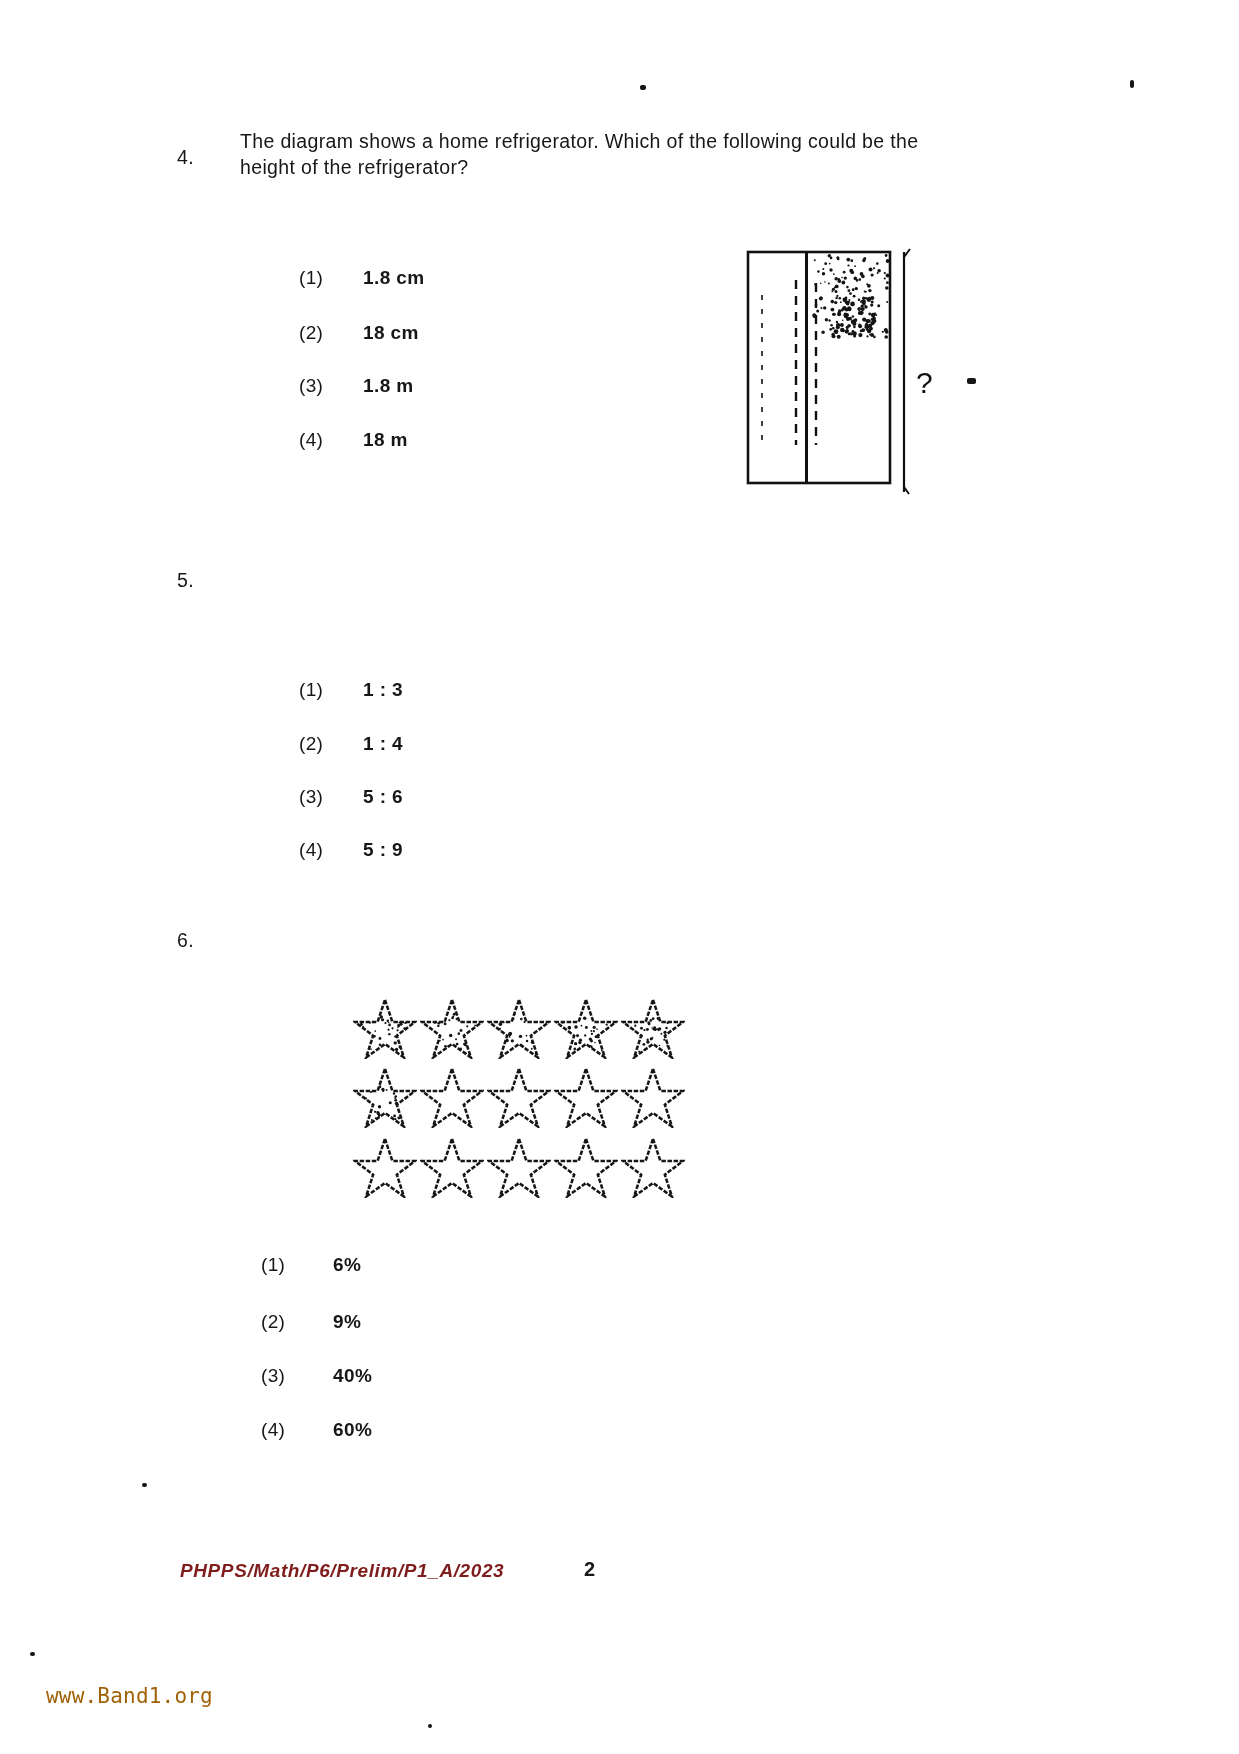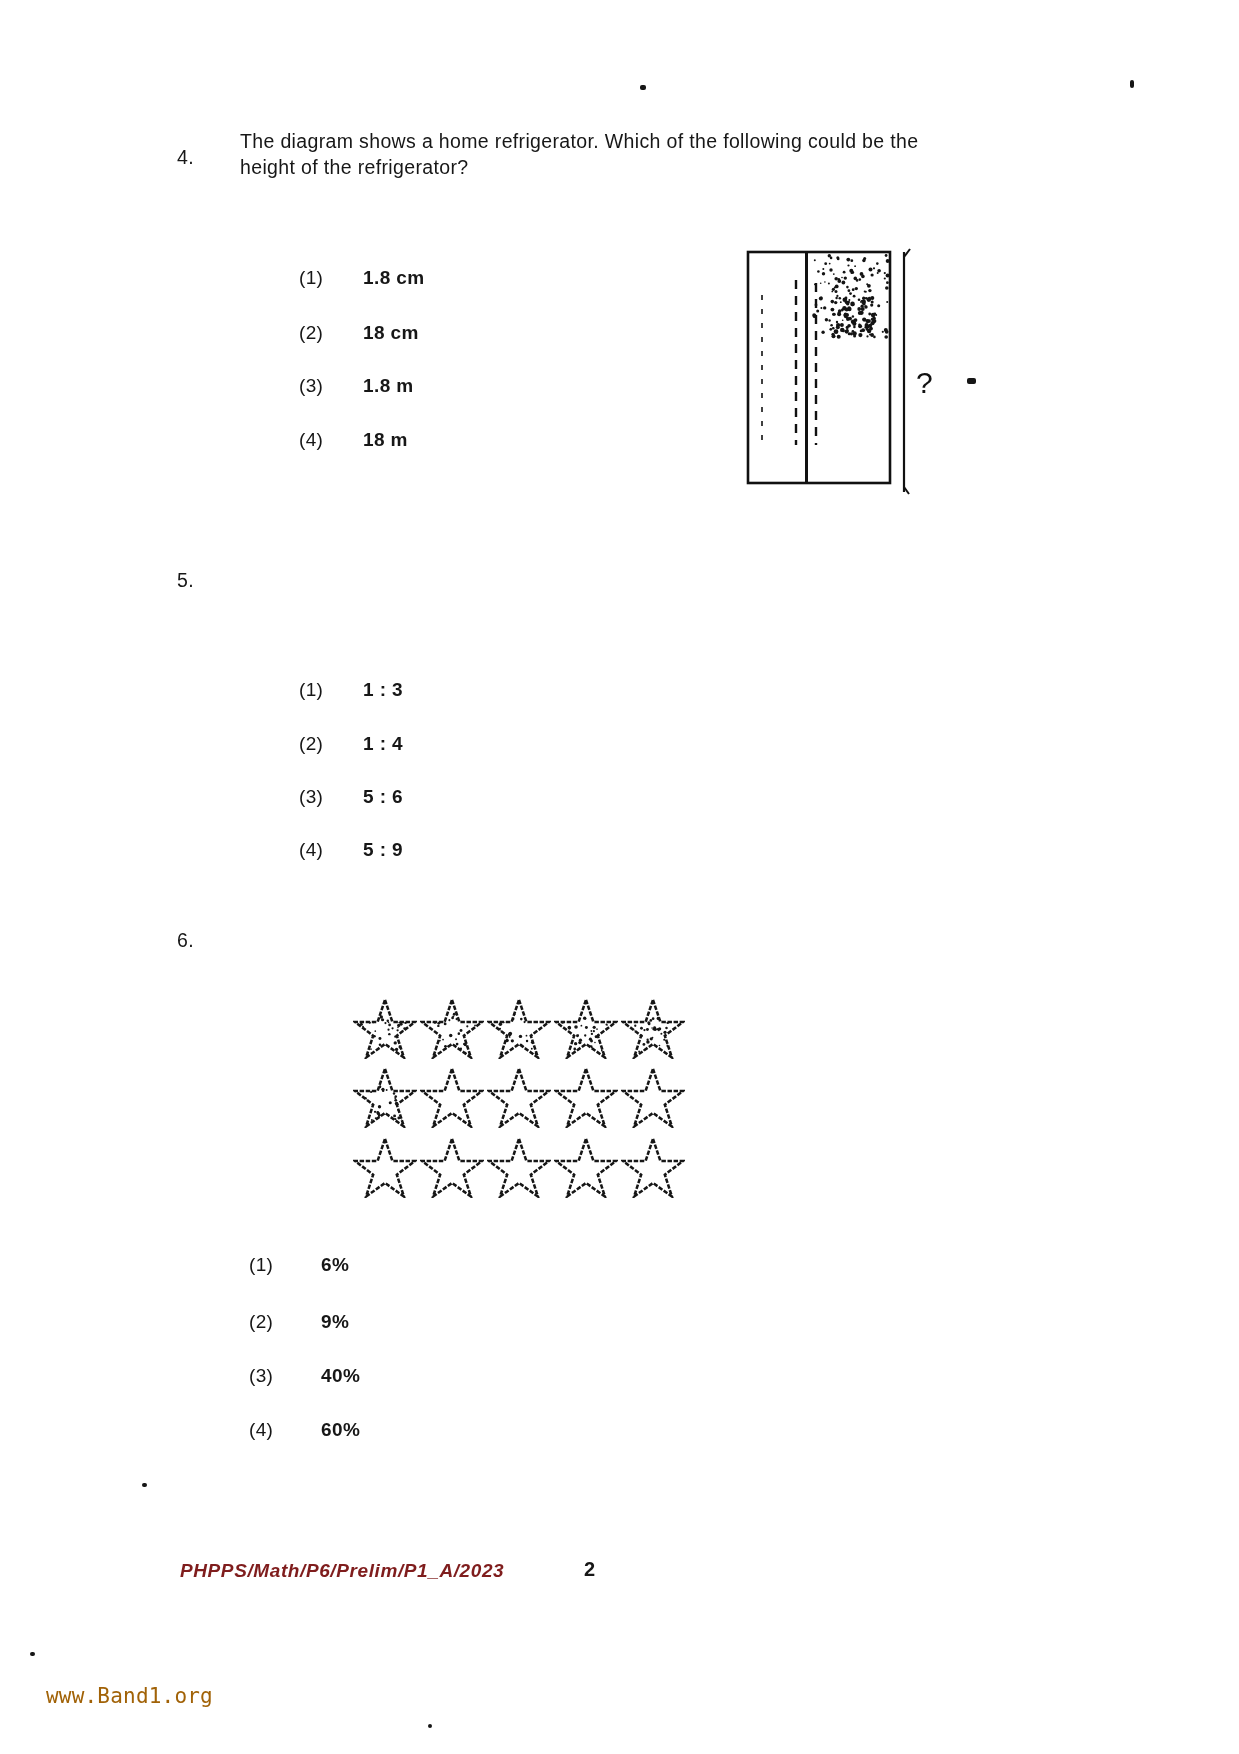--- a/index.html
+++ b/index.html
@@ -3,21 +3,21 @@
 <meta charset="utf-8">
 <style>
   html,body{margin:0;padding:0;background:#fff;}
   .page{position:relative;width:1239px;height:1754px;background:#ffffff;overflow:hidden;
         font-family:"Liberation Sans",sans-serif;color:#171717;}
   .qnum{position:absolute;font-size:19.5px;letter-spacing:.3px;}
   .qline{position:absolute;font-size:19.5px;letter-spacing:.35px;white-space:nowrap;}
   .opt{position:absolute;font-size:19px;white-space:nowrap;}
   .opt .lab{display:inline-block;width:64px;letter-spacing:.3px;}
   .opt .val{font-weight:bold;letter-spacing:.4px;}
-  .q6row{left:249px;}
+  .q6row{left:261px;}
   .q6row .lab{width:72px;}
   .q45row{left:266px;margin-left:33px;}
   .star-row{position:absolute;left:353px;display:flex;gap:3px;}
   .star{width:64px;height:62px;display:block;}
   .fridge{position:absolute;left:730px;top:205px;}
   .footer-code{position:absolute;left:180px;top:1560px;font-style:italic;font-weight:bold;
                font-size:19px;letter-spacing:.6px;color:#7f1d1d;}
   .page-num{position:absolute;left:584px;top:1558px;font-size:20px;font-weight:bold;}
   .watermark{position:absolute;left:46px;top:1684px;font-family:"DejaVu Sans Mono",monospace;
              font-size:21px;color:#a16207;letter-spacing:.2px;}

